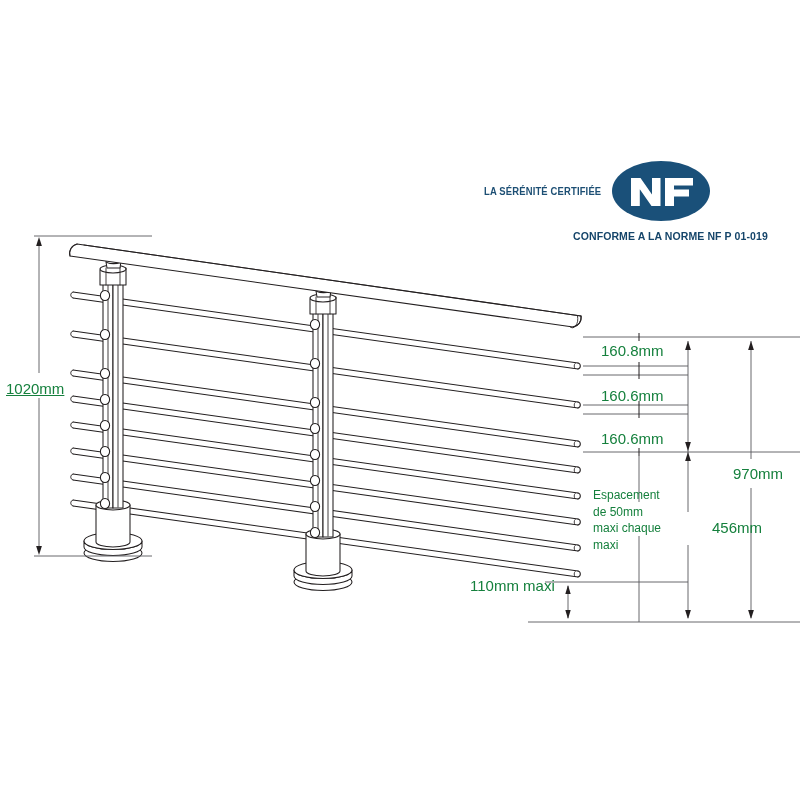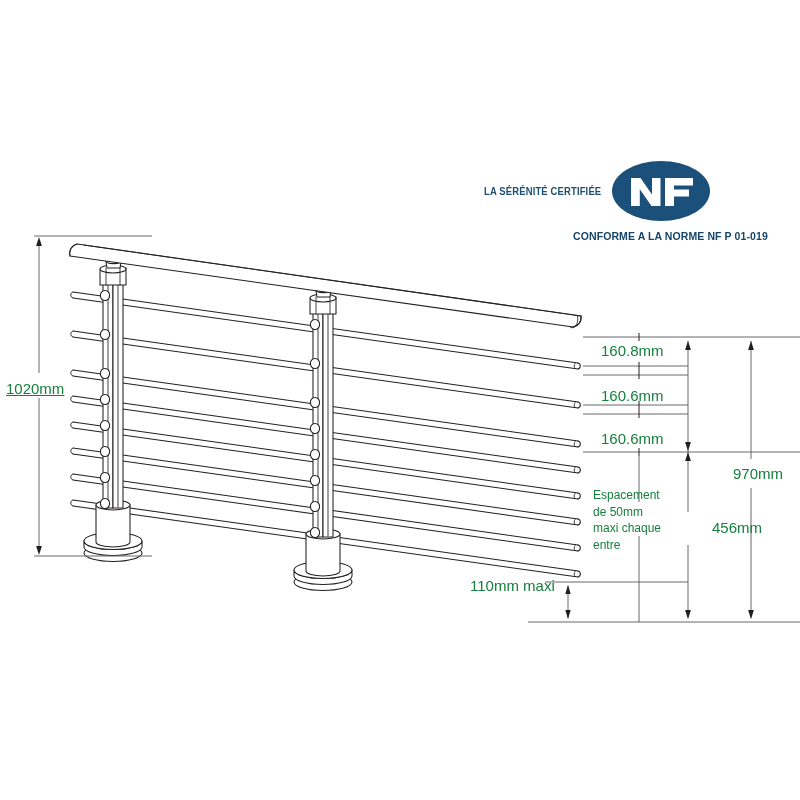--- a/index.html
+++ b/index.html
@@ -309,21 +309,21 @@
   <div class="dimlabel" id="lbl-1608">160.8mm</div>
 
   <div class="dimlabel" id="lbl-1606a">160.6mm</div>
 
   <div class="dimlabel" id="lbl-1606b">160.6mm</div>
 
   <div class="dimlabel" id="lbl-espacement">
     <div>Espacement</div>
     <div>de 50mm</div>
     <div>maxi chaque</div>
-    <div>entre</div>
+    <div>maxi</div>
   </div>
 
   <div class="dimlabel" id="lbl-456">456mm</div>
 
   <div class="dimlabel" id="lbl-970">970mm</div>
 
   <div class="dimlabel" id="lbl-110">110mm maxi</div>
 
 </div>
 

